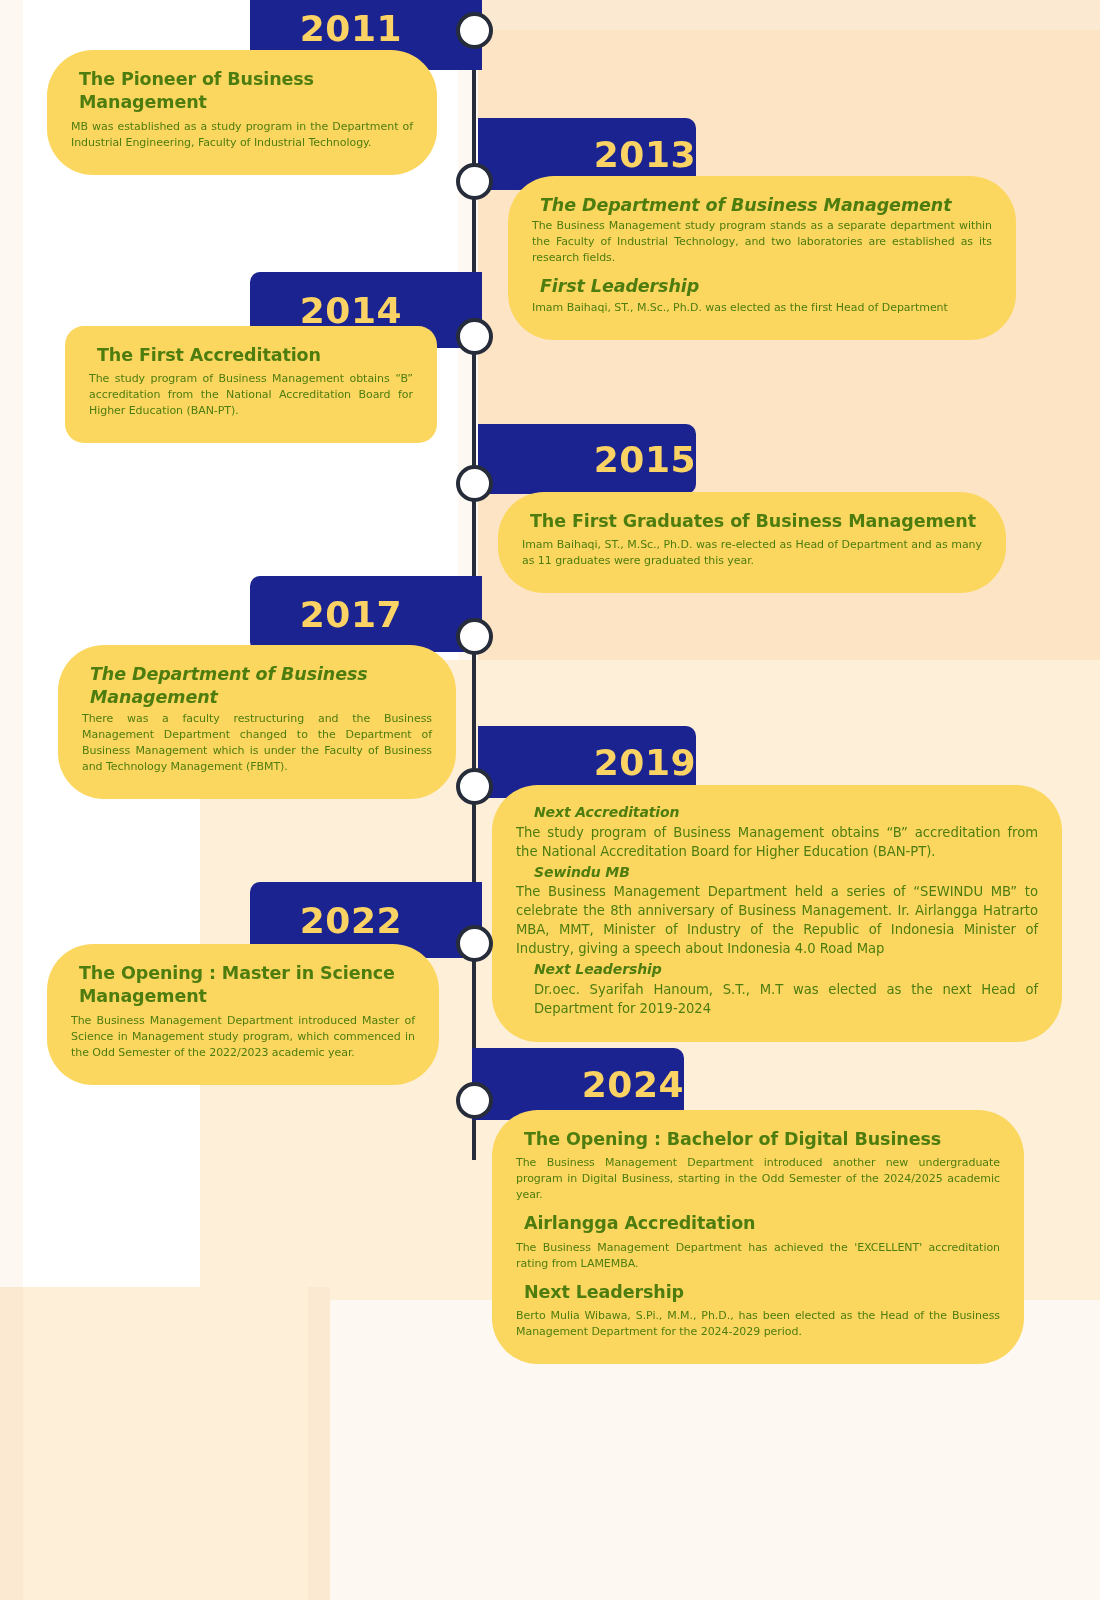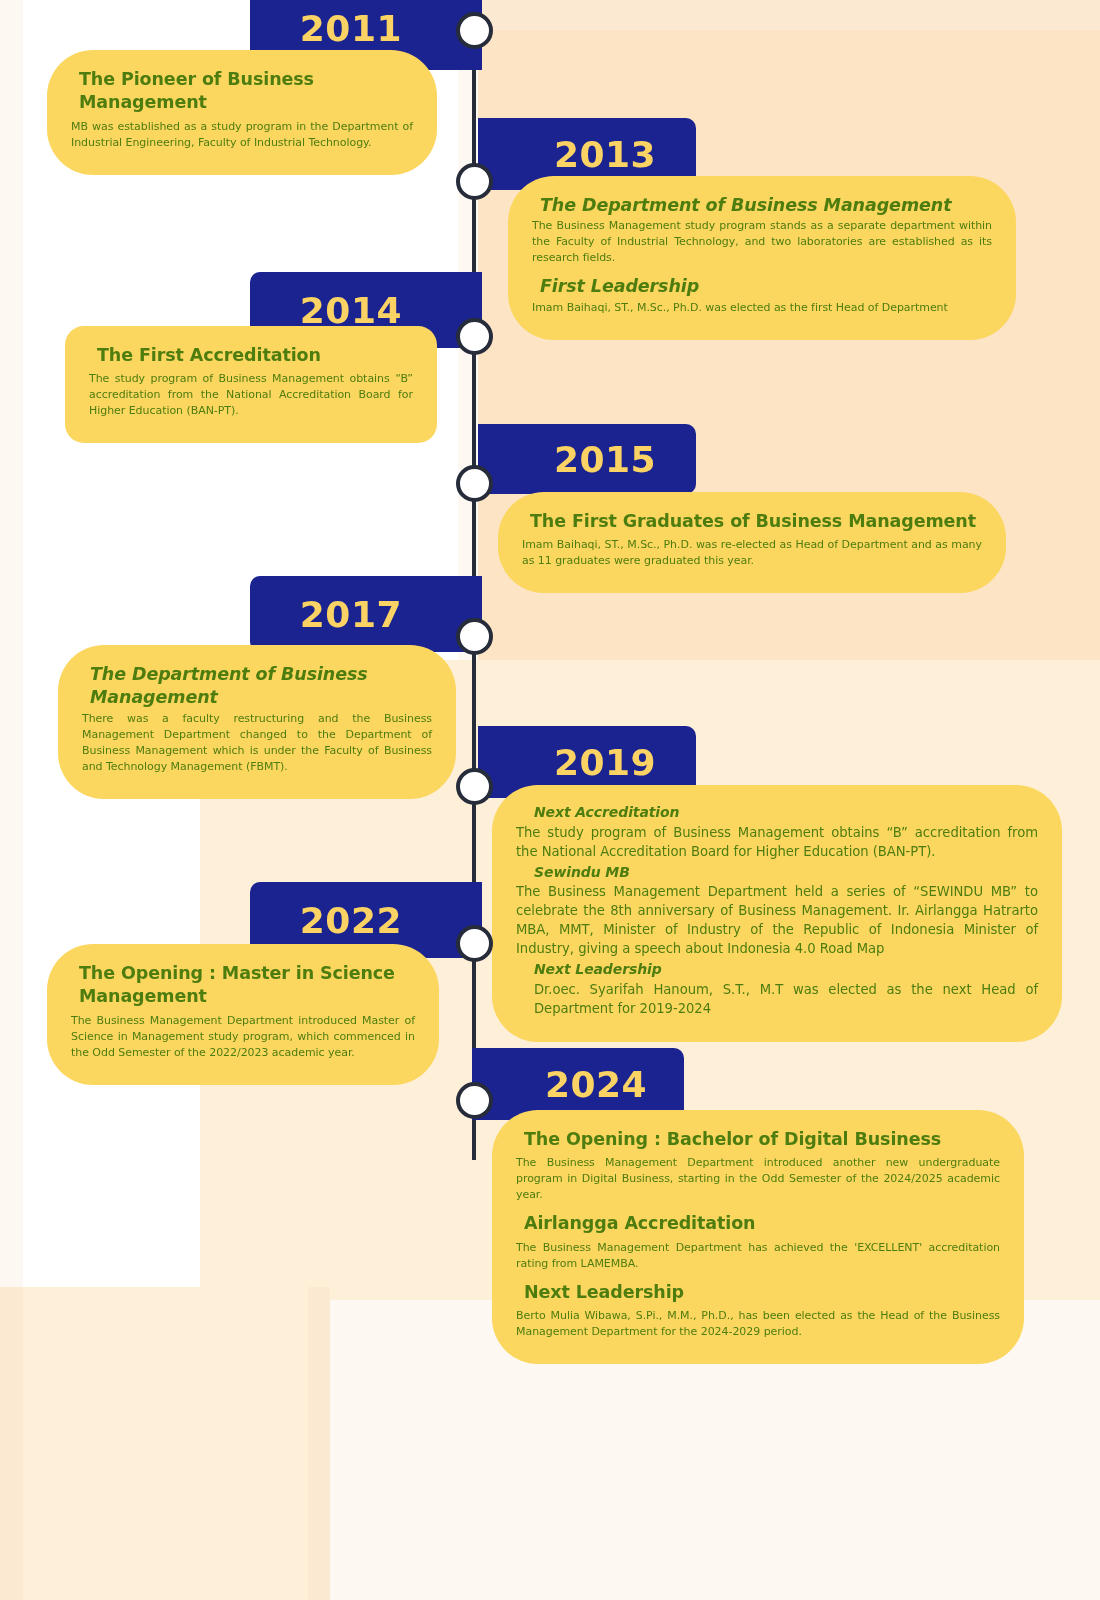--- a/index.html
+++ b/index.html
@@ -77,21 +77,21 @@
     display: flex;
     align-items: center;
     z-index: 7;
   }
   .year-badge.left {
     justify-content: flex-end;
     padding-right: 80px;
     border-radius: 10px 0 0 10px;
   }
   .year-badge.right {
-    justify-content: center;
+    justify-content: flex-end;
     padding-left: 36px;
     border-radius: 0 10px 10px 0;
   }
 
   
   .card {
     position: absolute;
     background: #FCD75F;
     border-radius: 46px;
     padding: 18px 24px 22px 24px;

